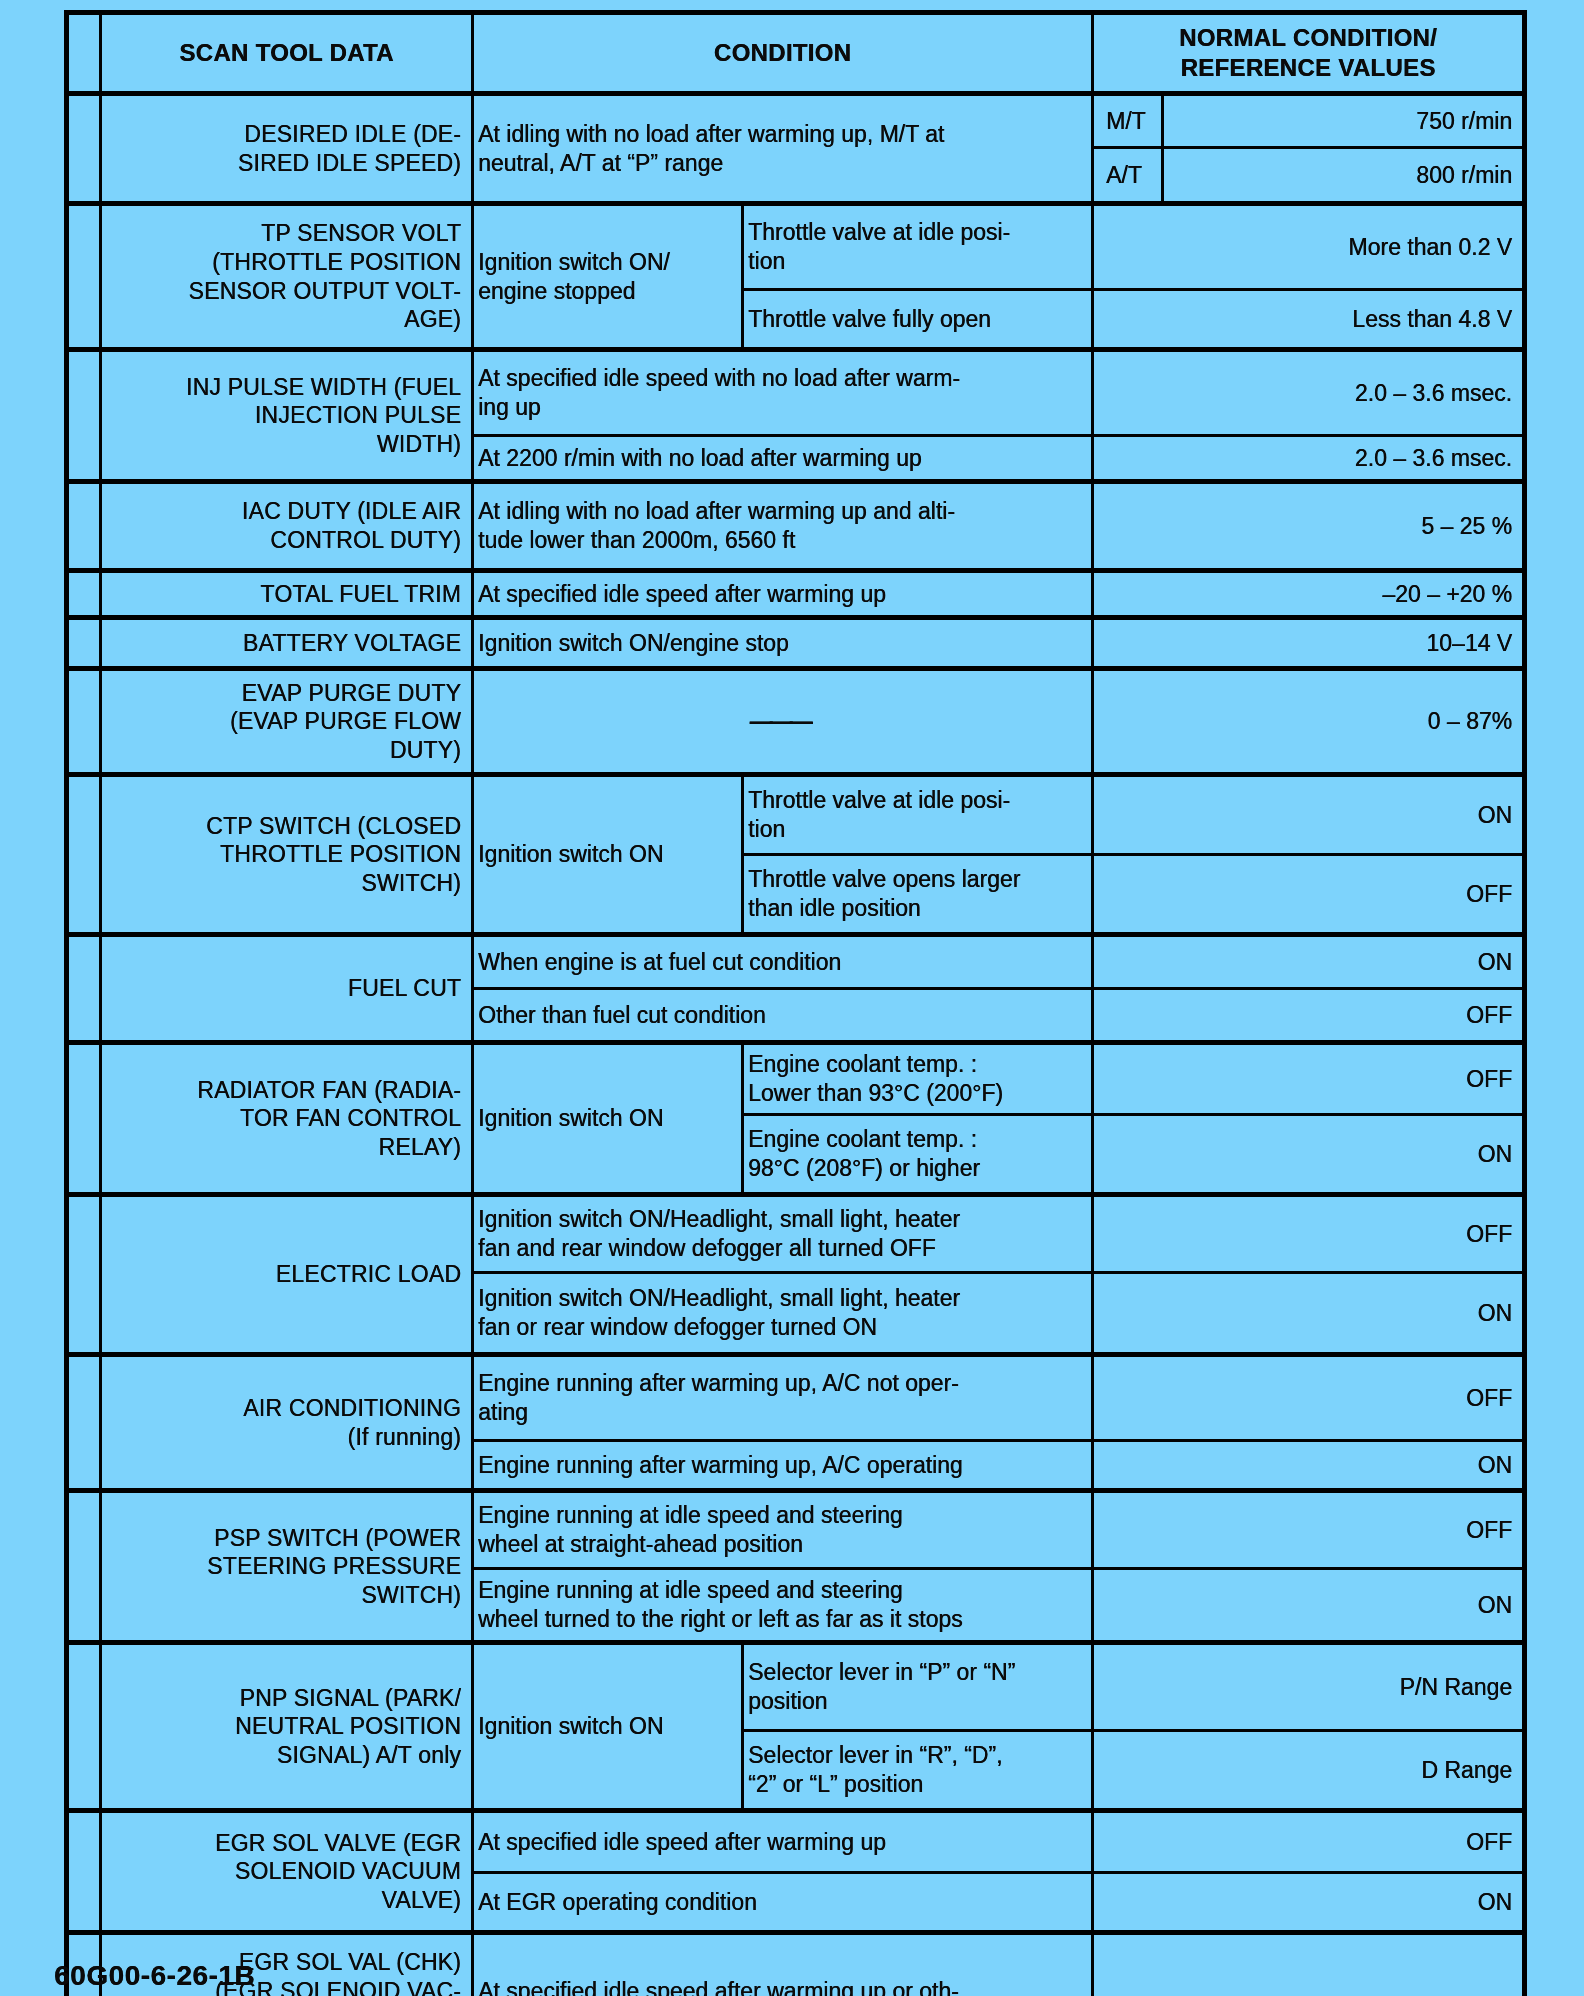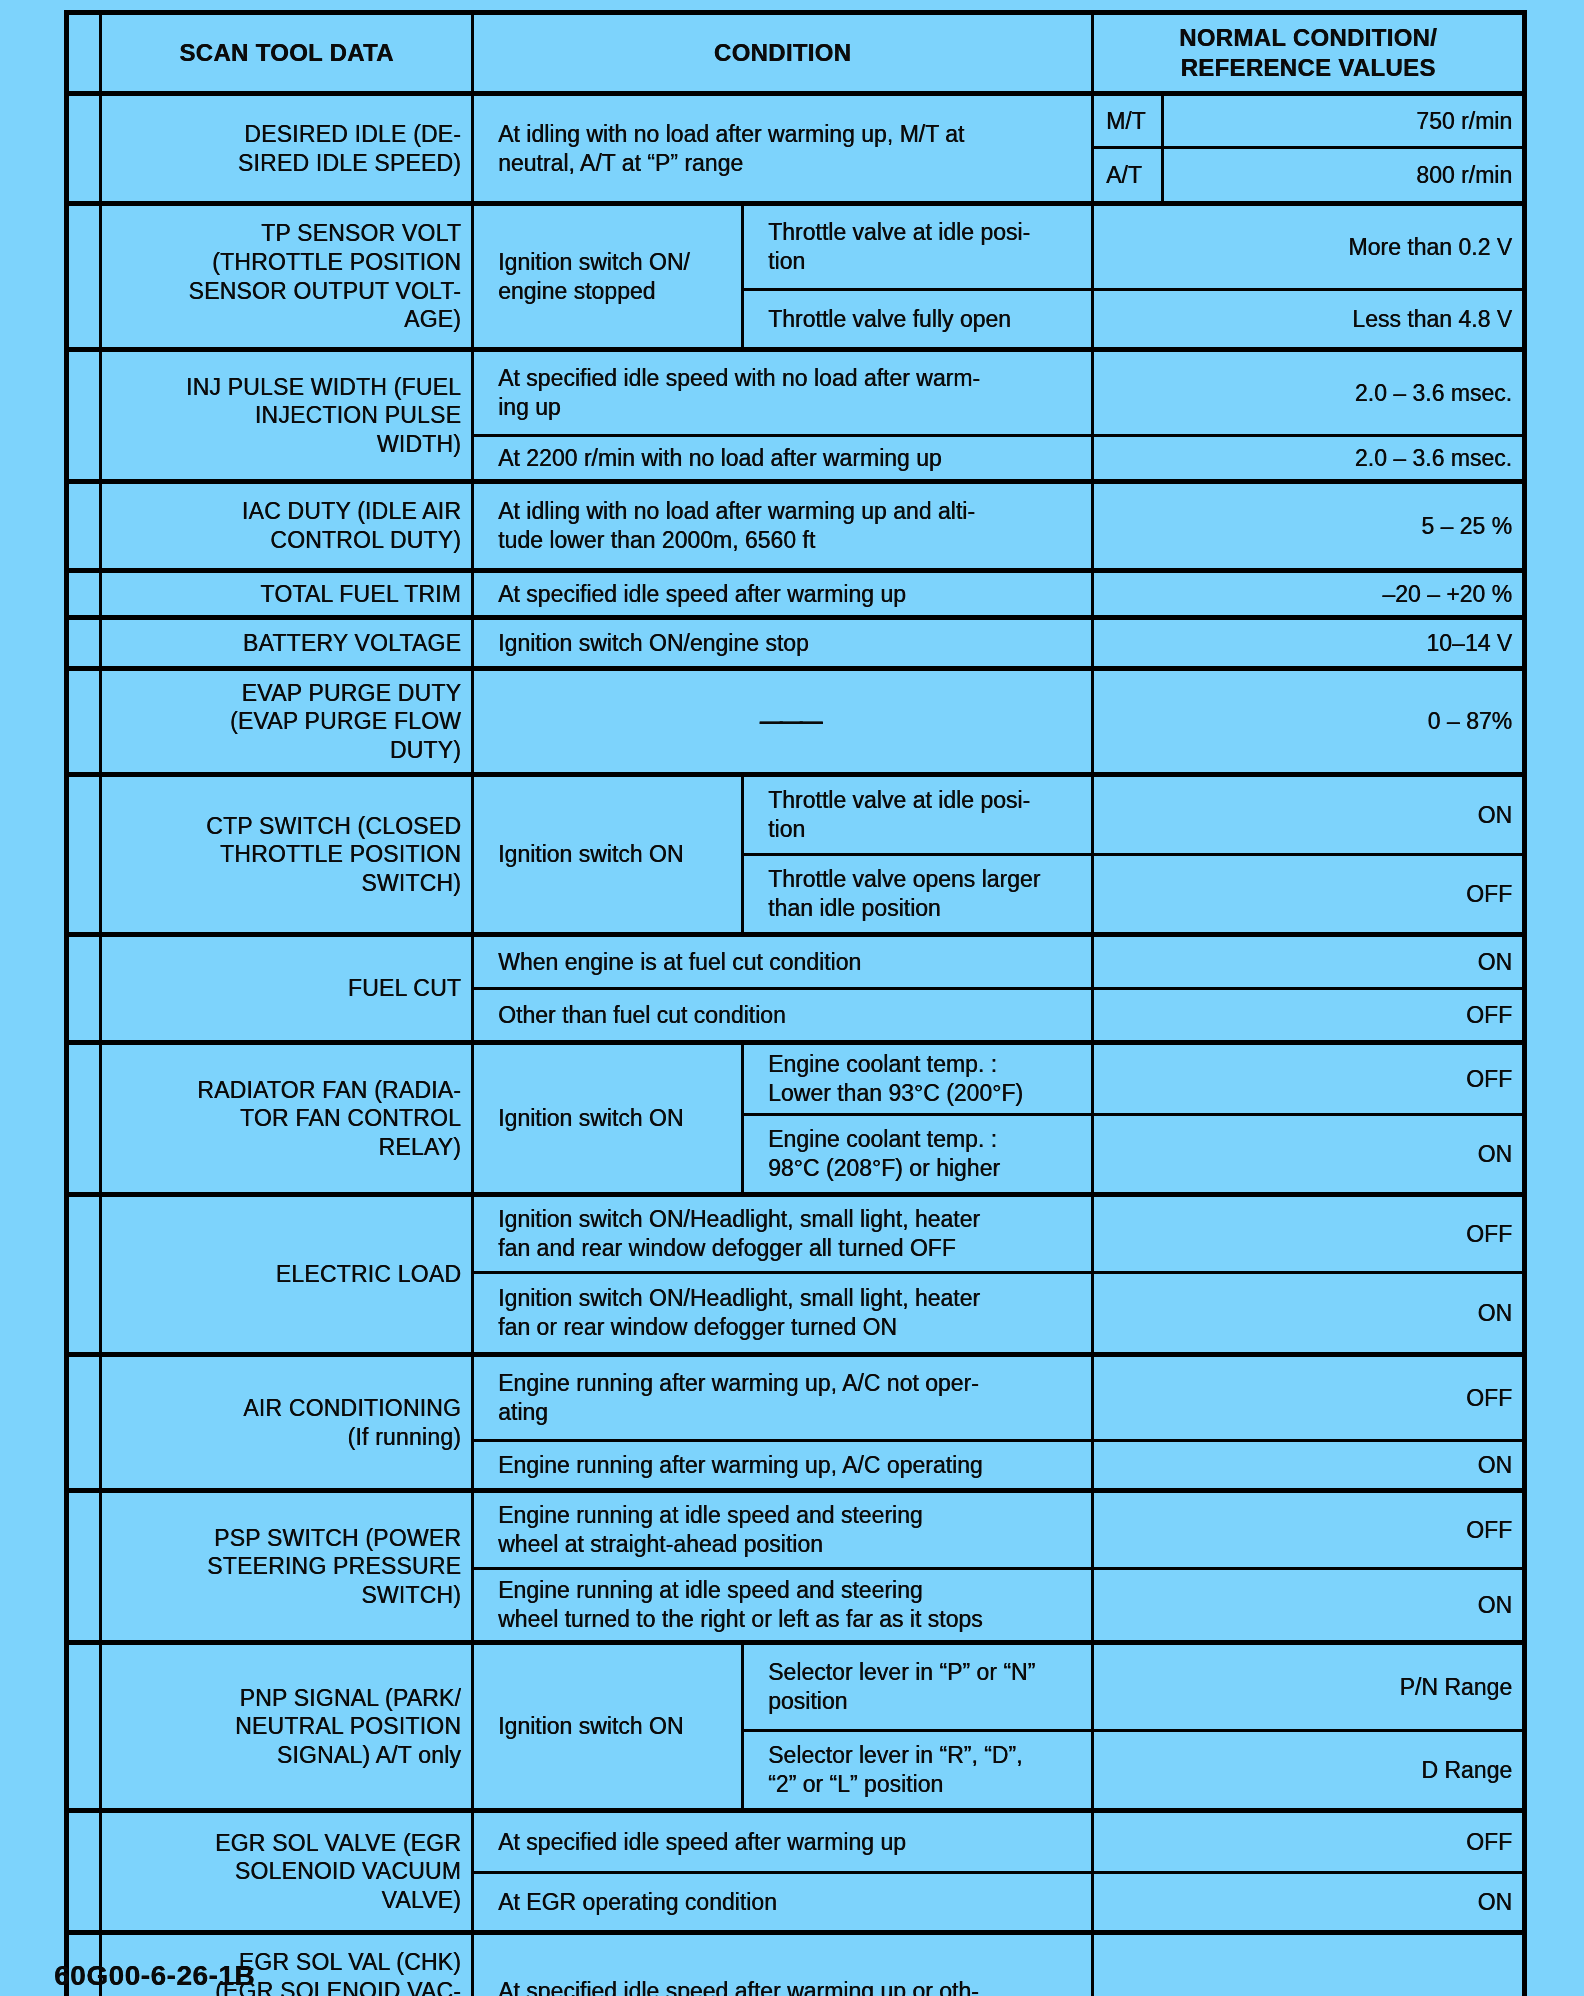--- a/index.html
+++ b/index.html
@@ -43,21 +43,21 @@
   td.m{padding:0;}
   td.name{
     text-align:right;
     white-space:pre-line;
     padding-left:13px;
     letter-spacing:0.2px;
   }
   td.cond{
     text-align:left;
     white-space:pre-line;
-    padding-left:24px;
+    padding-left:4px;
   }
   td.val{text-align:right;}
   td.vlabel{text-align:left;padding-left:12px;}
   td.dashcell{text-align:center;letter-spacing:-3px;font-weight:bold;}
   .footer{
     position:absolute;
     left:54px;
     top:1960px;
     font-size:28px;
     font-weight:bold;

